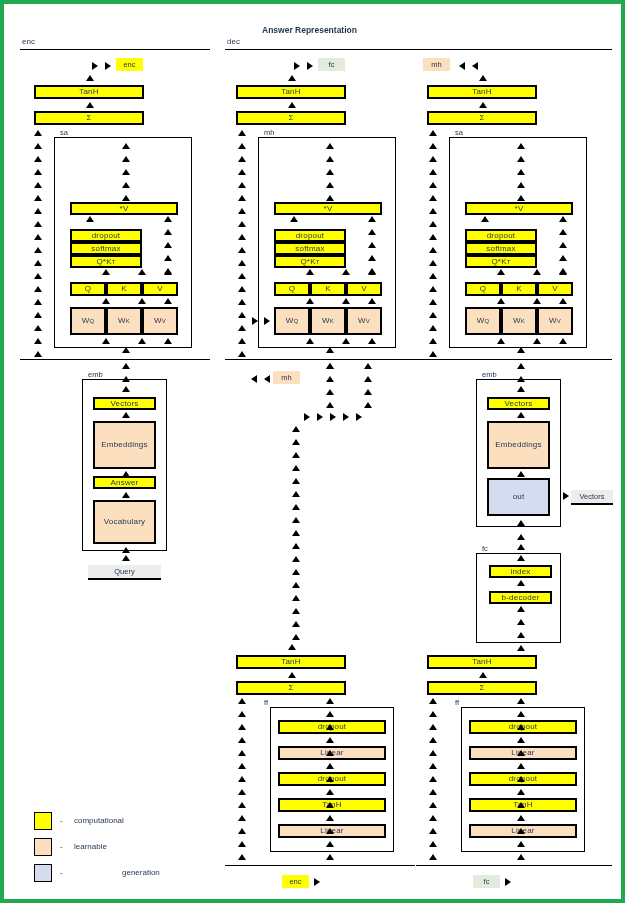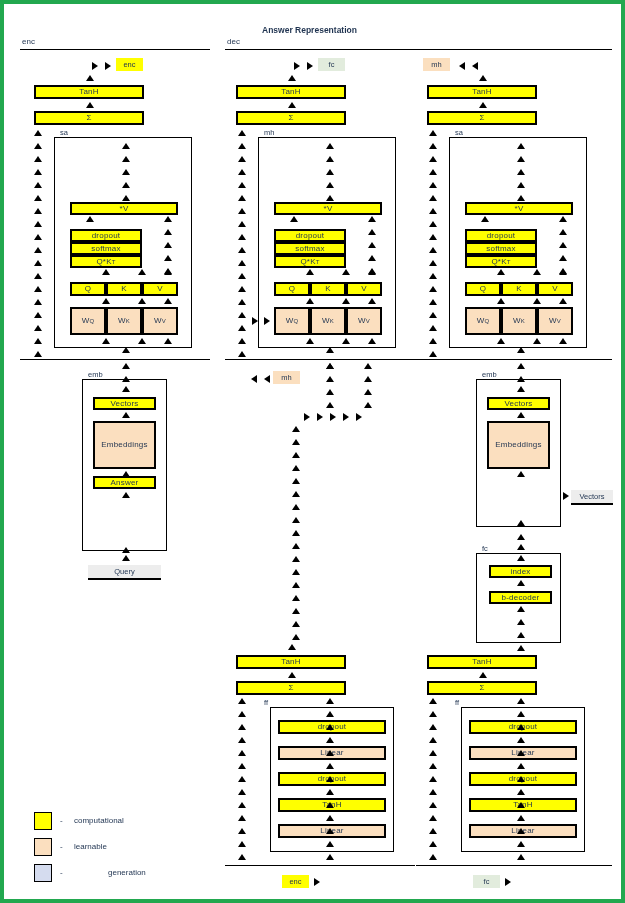--- a/index.html
+++ b/index.html
@@ -117,20 +117,21 @@
       <sub>V</sub>
     </div>
 
   <div class="rule" style="left:16px;top:355px;width:190px;"></div>
 
   <div class="glabel" style="left:84px;top:366px;">emb</div>
   <div class="group" style="left:78px;top:375px;width:85px;height:172px;"></div>
   <div class="node comp" style="left:89px;top:393px;width:63px;height:13px;">Vectors</div>
   <div class="node learn" style="left:89px;top:417px;width:63px;height:48px;">Embeddings</div>
   <div class="node comp" style="left:89px;top:472px;width:63px;height:13px;">Answer</div>
+  <div class="node learn" style="left:89px;top:496px;width:63px;height:44px;">Vocabulary</div>
 
   <div class="chip chip-grey" style="left:84px;top:561px;width:73px;height:13px;">Query</div>
   <div class="underbar" style="left:84px;top:574px;width:73px;"></div>
 
   <div class="arw up" style="left:284px;top:71px;"></div>
   <div class="node comp" style="left:232px;top:81px;width:110px;height:14px;">TanH</div>
   <div class="arw up" style="left:284px;top:98px;"></div>
   <div class="node comp" style="left:232px;top:107px;width:110px;height:14px;">Σ</div>
 
   <div class="glabel" style="left:260px;top:124px;">mh</div>
@@ -200,20 +201,21 @@
     </div>
   <div class="node learn" style="left:533px;top:303px;width:36px;height:28px;">
       <span>W</span>
       <sub>V</sub>
     </div>
 
   <div class="glabel" style="left:478px;top:366px;">emb</div>
   <div class="group" style="left:472px;top:375px;width:85px;height:148px;"></div>
   <div class="node comp" style="left:483px;top:393px;width:63px;height:13px;">Vectors</div>
   <div class="node learn" style="left:483px;top:417px;width:63px;height:48px;">Embeddings</div>
+  <div class="node gen" style="left:483px;top:474px;width:63px;height:38px;">out</div>
 
   <div class="arw rt" style="left:559px;top:488px;"></div>
   <div class="arw rt" style="left:572px;top:488px;"></div>
   <div class="chip chip-grey" style="left:567px;top:486px;width:42px;height:13px;">Vectors</div>
   <div class="underbar" style="left:567px;top:499px;width:42px;"></div>
 
   <div class="glabel" style="left:478px;top:540px;">fc</div>
   <div class="group" style="left:472px;top:549px;width:85px;height:90px;"></div>
   <div class="node comp" style="left:485px;top:561px;width:63px;height:13px;">index</div>
   <div class="node comp" style="left:485px;top:587px;width:63px;height:13px;">b-decoder</div>
@@ -255,21 +257,21 @@
   <div class="lgswatch" style="left:30px;top:808px;background:#ffff00;"></div>
   <div class="lgdash" style="left:56px;top:812px;">-</div>
   <div class="lgtext" style="left:70px;top:812px;">computational</div>
 
   <div class="lgswatch" style="left:30px;top:834px;background:#fbdfbf;"></div>
   <div class="lgdash" style="left:56px;top:838px;">-</div>
   <div class="lgtext" style="left:70px;top:838px;">learnable</div>
 
   <div class="lgswatch" style="left:30px;top:860px;background:#d5dcef;"></div>
   <div class="lgdash" style="left:56px;top:864px;">-</div>
-  <div class="lgtext" style="left:70px;top:864px;padding-left:34px;">generation</div>
+  <div class="lgtext" style="left:84px;top:864px;padding-left:34px;">generation</div>
 
   <div id="arrow-layer">
       <div class="arw up" style="left: 30px; top: 126px;"></div>
       <div class="arw up" style="left: 30px; top: 139px;"></div>
       <div class="arw up" style="left: 30px; top: 152px;"></div>
       <div class="arw up" style="left: 30px; top: 165px;"></div>
       <div class="arw up" style="left: 30px; top: 178px;"></div>
       <div class="arw up" style="left: 30px; top: 191px;"></div>
       <div class="arw up" style="left: 30px; top: 204px;"></div>
       <div class="arw up" style="left: 30px; top: 217px;"></div>

